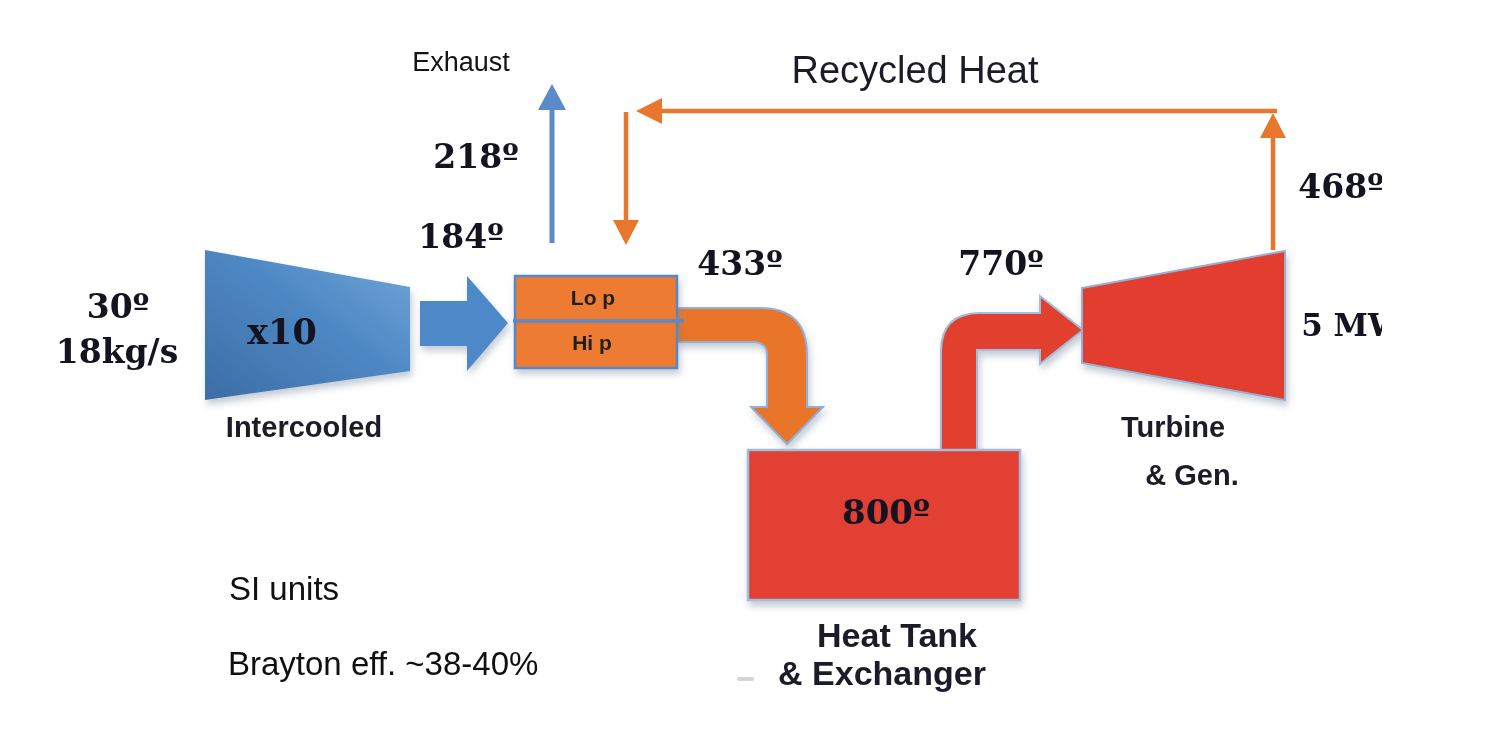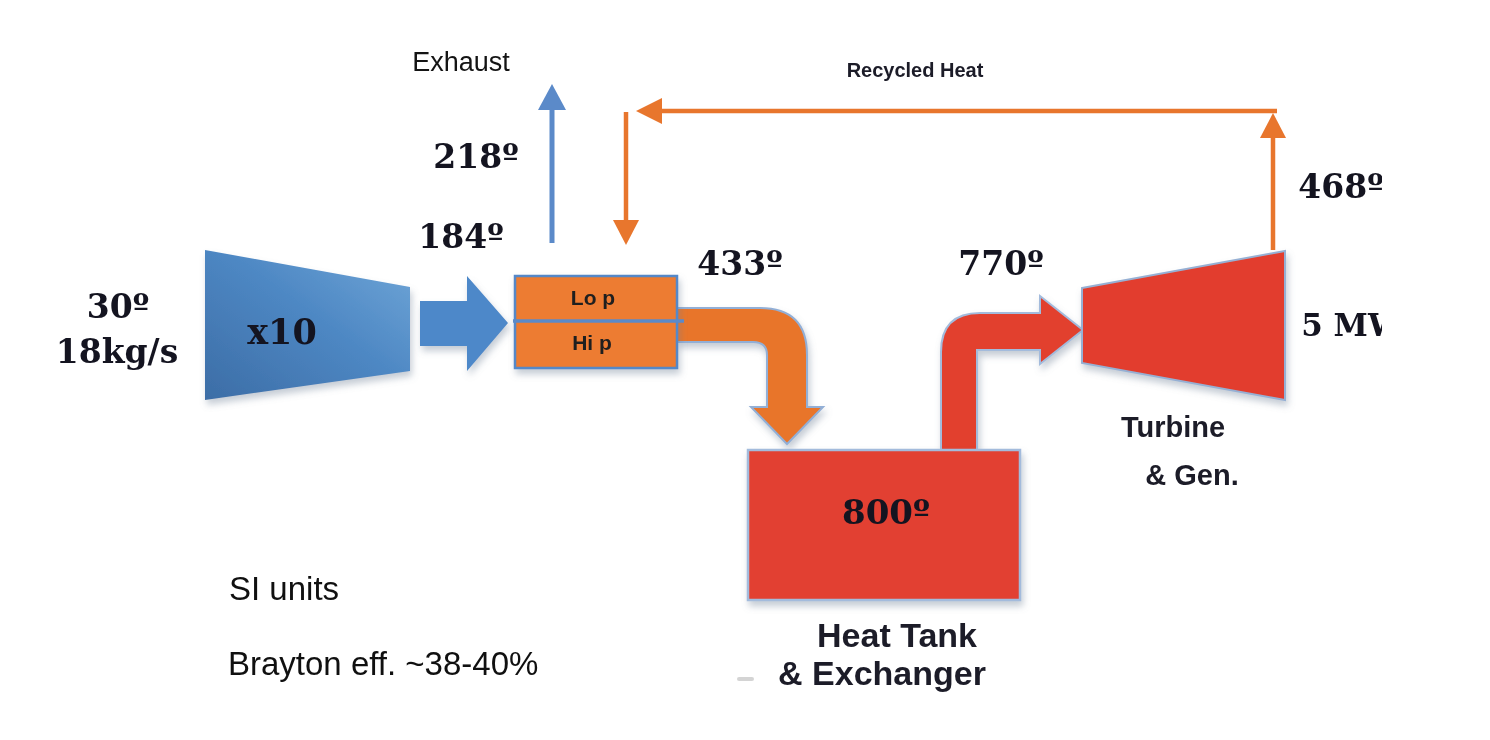--- a/index.html
+++ b/index.html
@@ -28,21 +28,21 @@
   }
   .num{
     font-family:"DejaVu Serif", serif;
     font-weight:700;
     font-size:33px;
     color:#141420;
   }
   .shape-label{font-weight:700;font-size:29px;color:#1c1c28;}
   .tank-label{font-weight:700;font-size:34px;color:#1c1c28;}
   .cell-label{font-weight:700;font-size:21px;color:#1f1f1f;}
-  .flow-title{font-weight:700;font-size:20px;color:#1c1c28;}
+  .flow-title{font-weight:400;font-size:38px;color:#1c1c28;}
   .plain{font-weight:400;font-size:27px;color:#141414;}
   .note{font-weight:400;font-size:33px;color:#101010;}
 </style>
 </head>
 <body>
 
 <div class="canvas">
 
   <svg class="layer" width="1490" height="740" viewBox="0 0 1490 740">
     <defs>
@@ -97,20 +97,21 @@
   <div class="lbl num" style="left:476px;top:156px;">218º</div>
 
   <div class="lbl num" style="left:461px;top:236px;text-align:center;">184º</div>
 
   <div class="lbl num" style="left:118px;top:306px;">30º</div>
 
   <div class="lbl num" style="left:117px;top:351px;">18kg/s</div>
 
   <div class="lbl num" style="left:282px;top:331px;font-size:35px;">x10</div>
 
+  <div class="lbl shape-label" style="left:304px;top:427px;">Intercooled</div>
 
   <div class="lbl cell-label" style="left:593px;top:297px;">Lo p</div>
   <div class="lbl cell-label" style="left:592px;top:342px;">Hi p</div>
 
 
   <div class="lbl num" style="left:740px;top:263px;">433º</div>
 
   <div class="lbl flow-title" style="left:915px;top:70px;">Recycled Heat</div>
 
   <div class="lbl num" style="left:1341px;top:186px;">468º</div>

